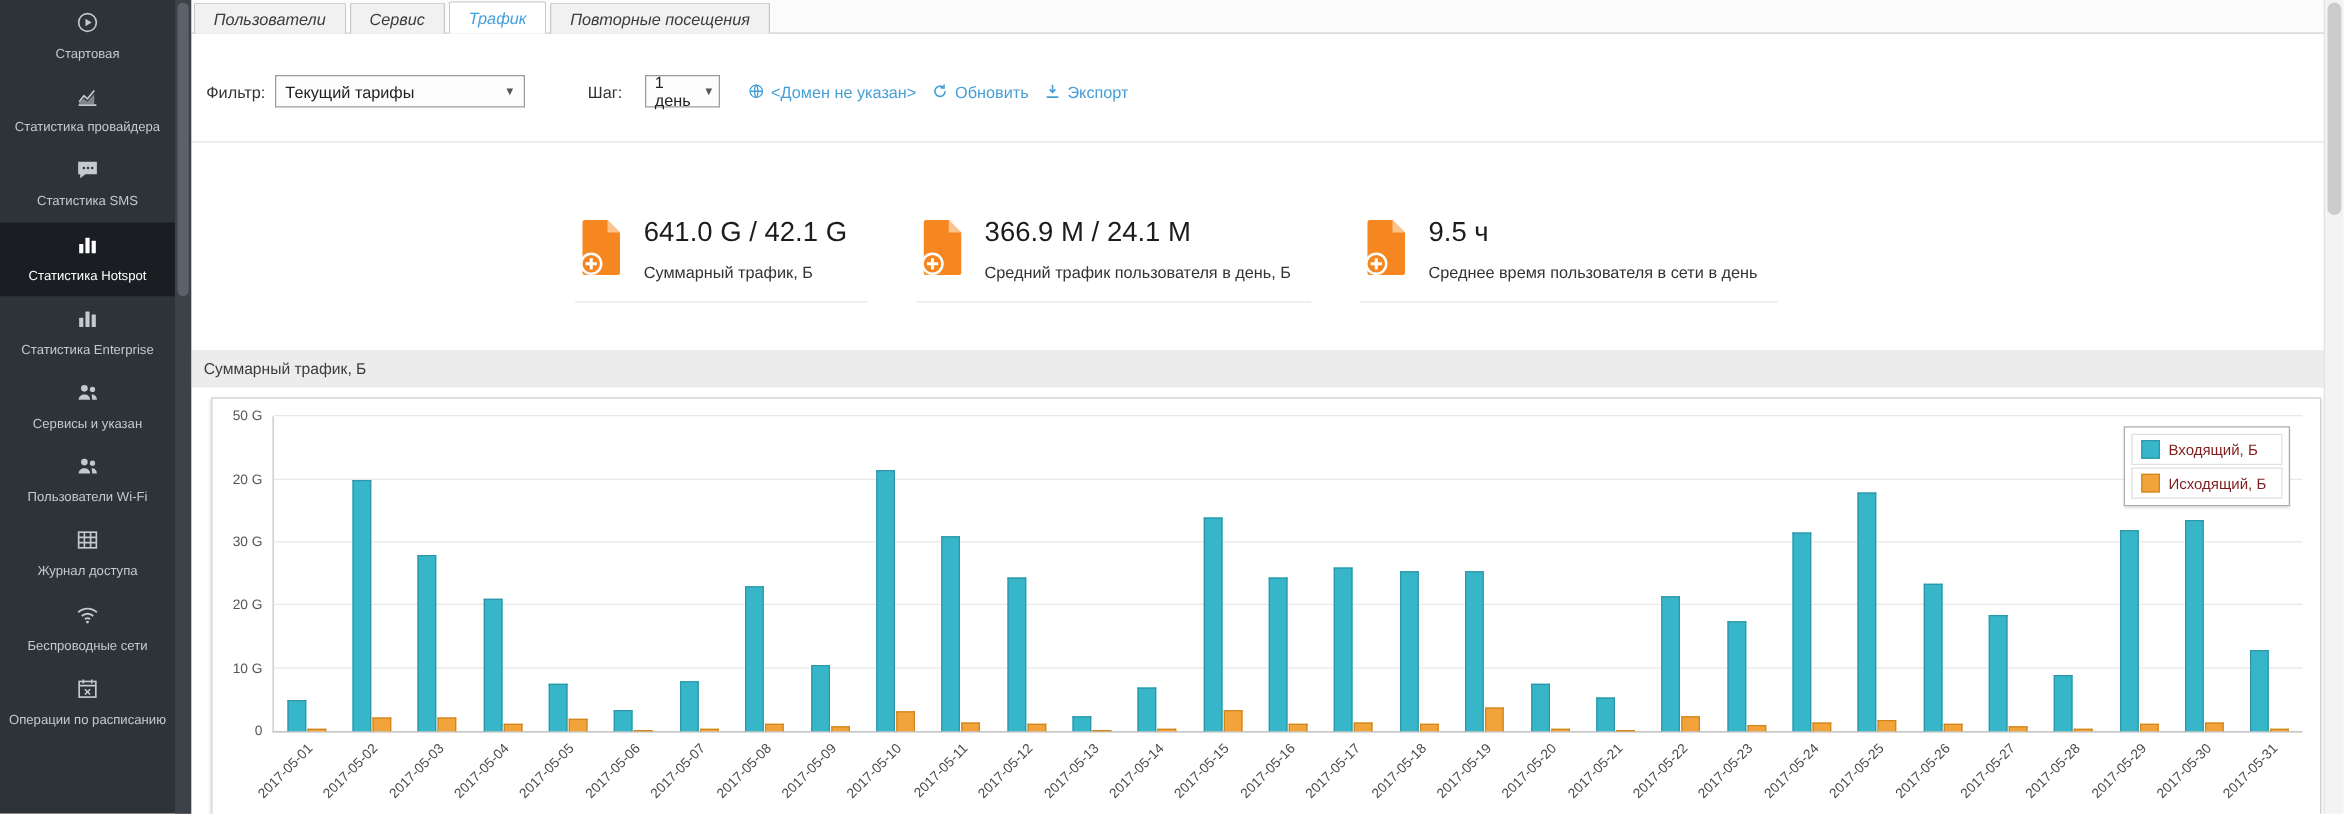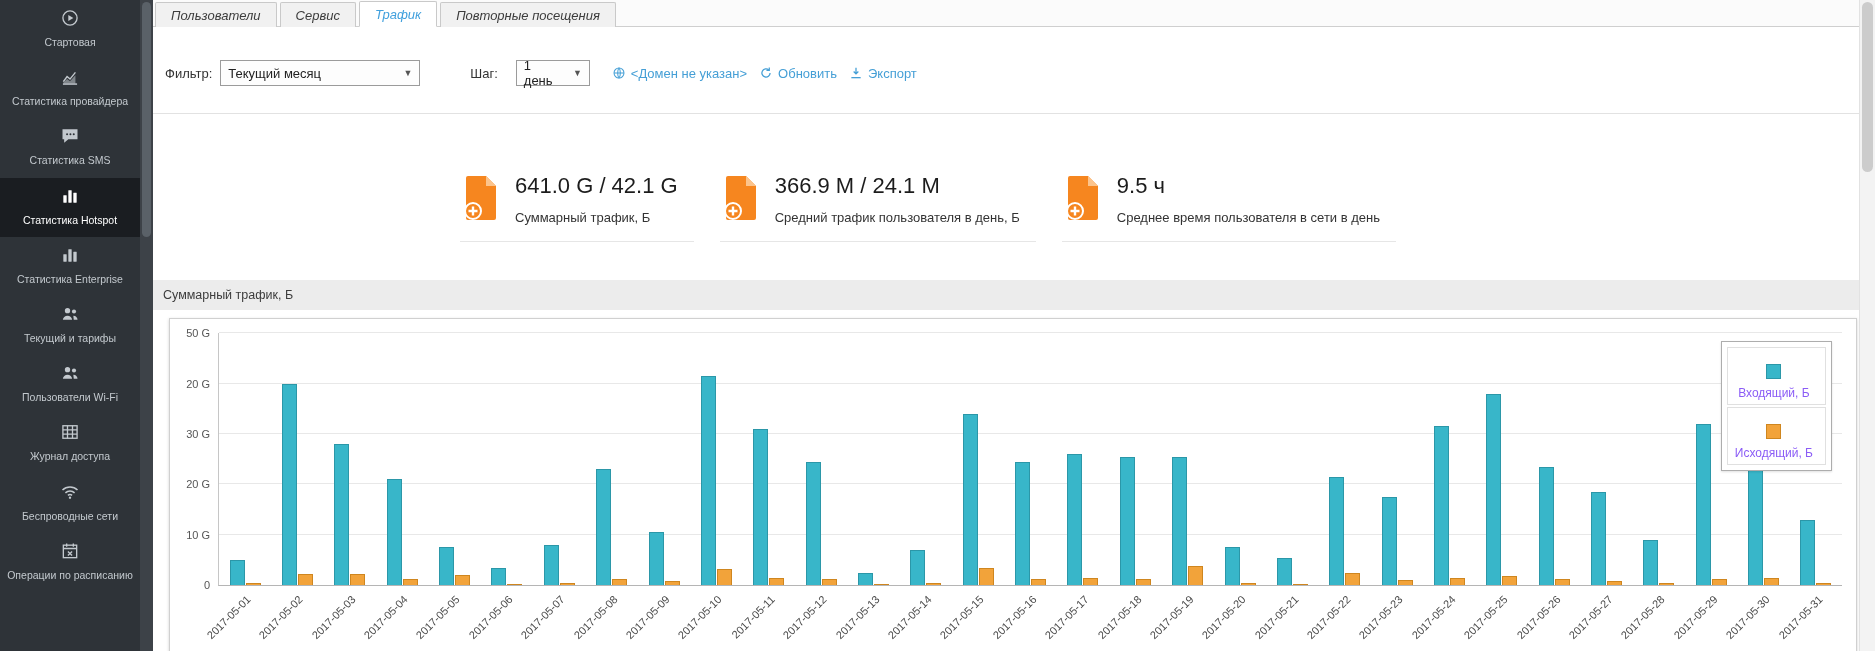--- a/index.html
+++ b/index.html
@@ -37,28 +37,28 @@
 
   
   .filter-row{display:flex;align-items:center;padding:33px 0 27px 12px;
     border-bottom:1px solid #e2e2e2;font-size:13px;color:#333;}
   .flabel{margin-right:8px;}
   .select{display:inline-flex;align-items:center;justify-content:space-between;
     border:1px solid #9b9b9b;background:#fdfdfd;height:26px;box-sizing:border-box;
     padding:0 7px;font-size:13px;color:#222;cursor:pointer;}
   .select .caret{font-size:9px;color:#555;margin-left:10px;}
   .sel-period{width:200px;}
-  .sel-step{width:74px;margin-right:10px;}
+  .sel-step{width:60px;margin-right:10px;}
   .steplabel{margin-left:50px;margin-right:18px;}
   .link{display:inline-flex;align-items:center;gap:5px;color:#459fd6;font-size:13px;
     text-decoration:none;cursor:pointer;margin-left:12px;white-space:nowrap;}
   .link svg{width:14px;height:14px;}
 
   
-  .cards{display:flex;gap:26px;margin:60px 0 0 307px;}
+  .cards{display:flex;gap:39px;margin:60px 0 0 307px;}
   .card{display:flex;align-items:flex-start;gap:15px;border-bottom:1px solid #e6e6e6;
     padding:0 16px 16px 0;}
   .card-icon svg{width:40px;height:48px;display:block;}
   .card-value{font-size:22px;color:#1c1c1c;line-height:1.1;}
   .card-caption{font-size:13px;color:#333;margin-top:12px;}
 
   
   .chart-title{background:#ececec;color:#3c3c3c;font-size:12.5px;
     padding:8px 10px;margin-top:38px;}
   .chart-box{margin:8px 3px 0 16px;border:1px solid #d0d0d0;background:#fff;
@@ -70,21 +70,21 @@
   .plot-area{flex:1;min-width:0;}
   .plot{height:252px;position:relative;border-left:1px solid #c6c6c6;
     border-bottom:1px solid #b5b5b5;display:flex;align-items:flex-end;}
   .gridline{position:absolute;left:0;right:0;height:1px;background:#e8e8e8;}
   .bar-group{flex:1;display:flex;align-items:flex-end;justify-content:center;
     gap:1px;height:100%;position:relative;z-index:2;}
   .bar{width:15px;box-sizing:border-box;}
   .legend{position:absolute;top:8px;right:10px;border:1px solid #adadad;background:#fff;
     padding:3px;box-shadow:0 1px 2px rgba(0,0,0,0.12);z-index:5;}
   .legend-item{display:flex;align-items:center;gap:7px;border:1px solid #e0e0e0;
-    padding:16px 12px 4px 7px;margin:2px;background:#fff;font-size:12px;color:#8b5cf6;flex-direction:column;}
+    padding:4px 12px 4px 7px;margin:2px;background:#fff;font-size:12px;color:#7f1d1d;}
   .swatch{width:13px;height:13px;border:1px solid #888;flex-shrink:0;}
   .xaxis{position:relative;height:85px;overflow:visible;}
   .xlabel{position:absolute;top:7px;font-size:11px;color:#4a4a4a;white-space:nowrap;
     transform:rotate(-45deg);transform-origin:100% 0;}
 
   
   .page-scroll{position:absolute;right:0;top:0;width:15px;height:651px;
     background:#f3f3f3;border-left:1px solid #e2e2e2;}
   .page-scroll .thumb{position:absolute;top:2px;left:2px;width:11px;height:170px;
     background:#cccccc;border-radius:6px;}
@@ -136,21 +136,21 @@
             </svg></span>
     <span class="sb-label">Статистика Enterprise</span>
   </div>
   <div class="sb-item">
     <span class="sb-icon"><svg viewBox="0 0 24 24" fill="currentColor">
               <circle cx="9" cy="8" r="3.2"></circle>
               <path d="M3.5 19c0-3 2.5-5 5.5-5s5.5 2 5.5 5z"></path>
               <circle cx="16.8" cy="9" r="2.5"></circle>
               <path d="M16 14c3 0 5 2 5 5h-4.5z"></path>
             </svg></span>
-    <span class="sb-label">Текущий и тарифы</span>
+    <span class="sb-label">Сервисы и указан</span>
   </div>
   <div class="sb-item">
     <span class="sb-icon"><svg viewBox="0 0 24 24" fill="currentColor">
               <circle cx="9" cy="8" r="3.2"></circle>
               <path d="M3.5 19c0-3 2.5-5 5.5-5s5.5 2 5.5 5z"></path>
               <circle cx="16.8" cy="9" r="2.5"></circle>
               <path d="M16 14c3 0 5 2 5 5h-4.5z"></path>
             </svg></span>
     <span class="sb-label">Пользователи Wi-Fi</span>
   </div>
@@ -189,21 +189,21 @@
     <div class="tabbar" id="tabbar">
   <div class="tab">Пользователи</div>
   <div class="tab">Сервис</div>
   <div class="tab active">Трафик</div>
   <div class="tab">Повторные посещения</div>
       </div>
 
     <div class="filter-row">
       <span class="flabel">Фильтр:</span>
       <div class="select sel-period">
-        <span>Текущий месяц</span>
+        <span>Текущий тарифы</span>
         <span class="caret">▼</span>
       </div>
       <span class="flabel steplabel">Шаг:</span>
       <div class="select sel-step">
         <span>1 день</span>
         <span class="caret">▼</span>
       </div>
       <a class="link">
         <span id="ic-globe">
             <svg viewBox="0 0 24 24" fill="none" stroke="currentColor" stroke-width="1.8" style="width: 14px; height: 14px; display: block;">

